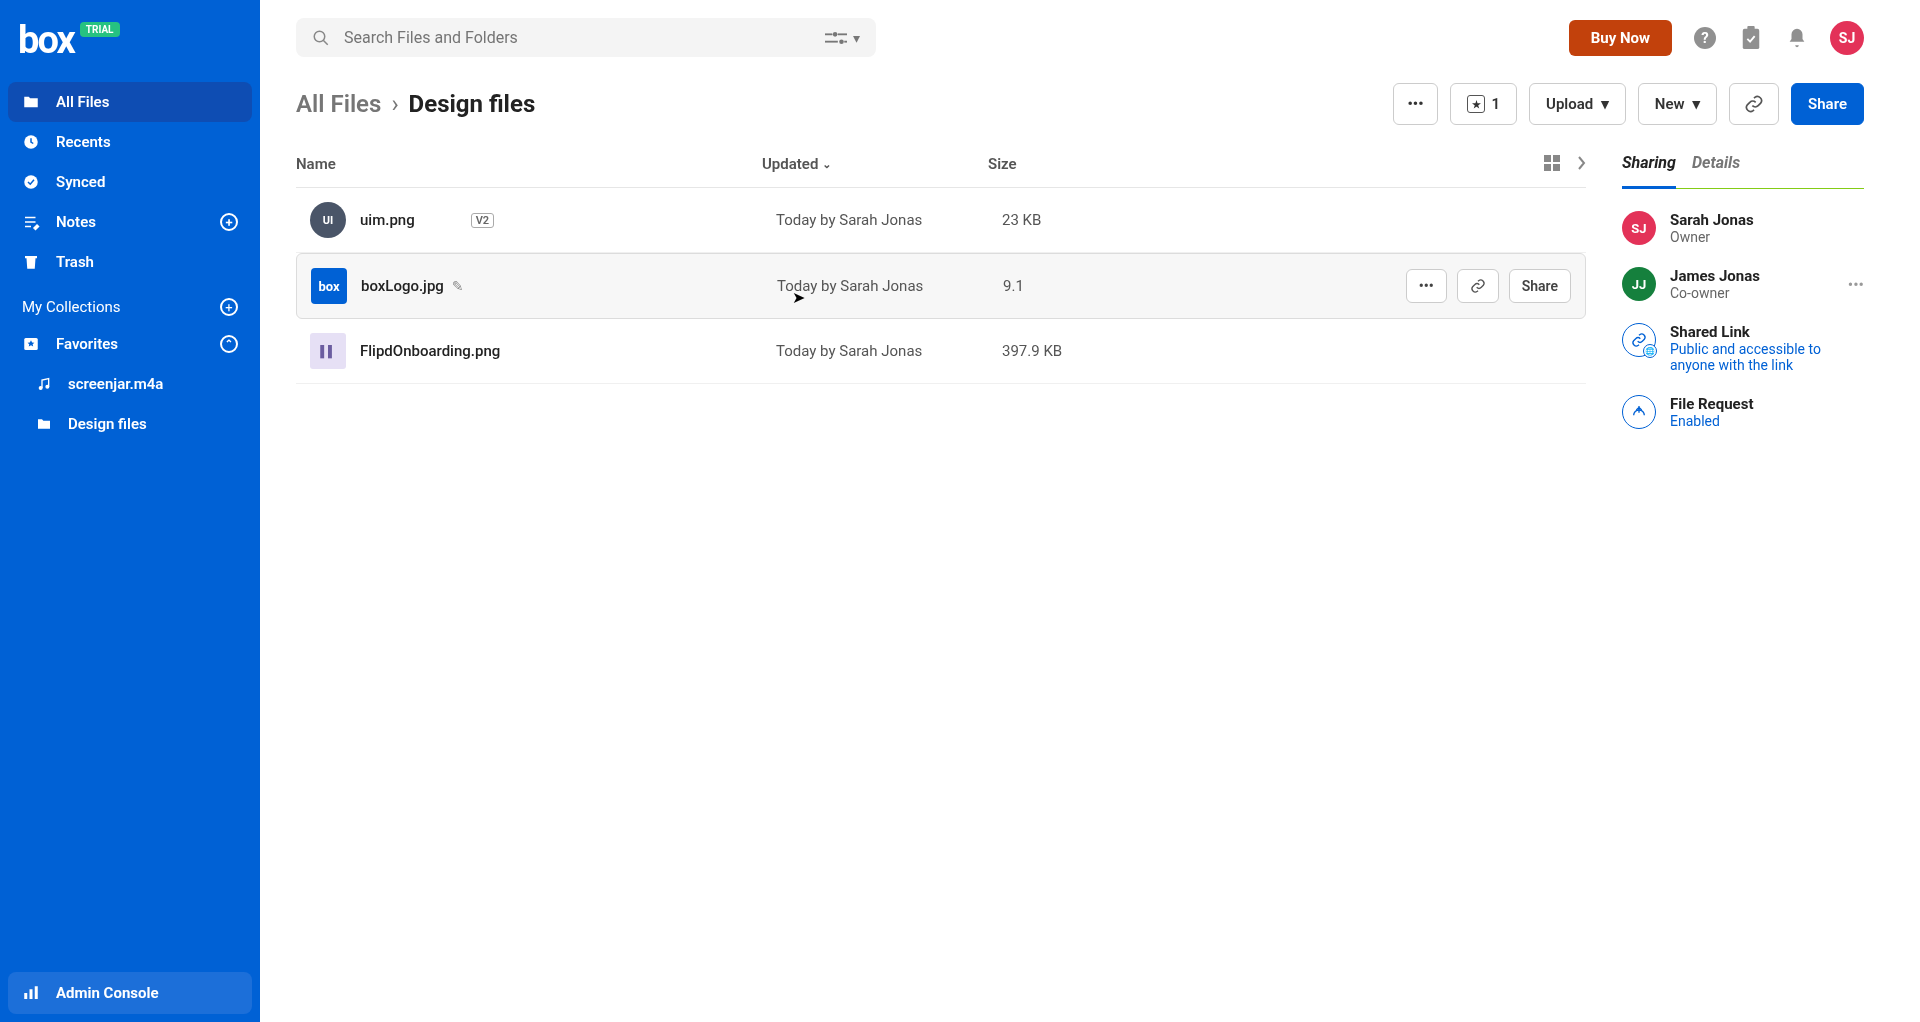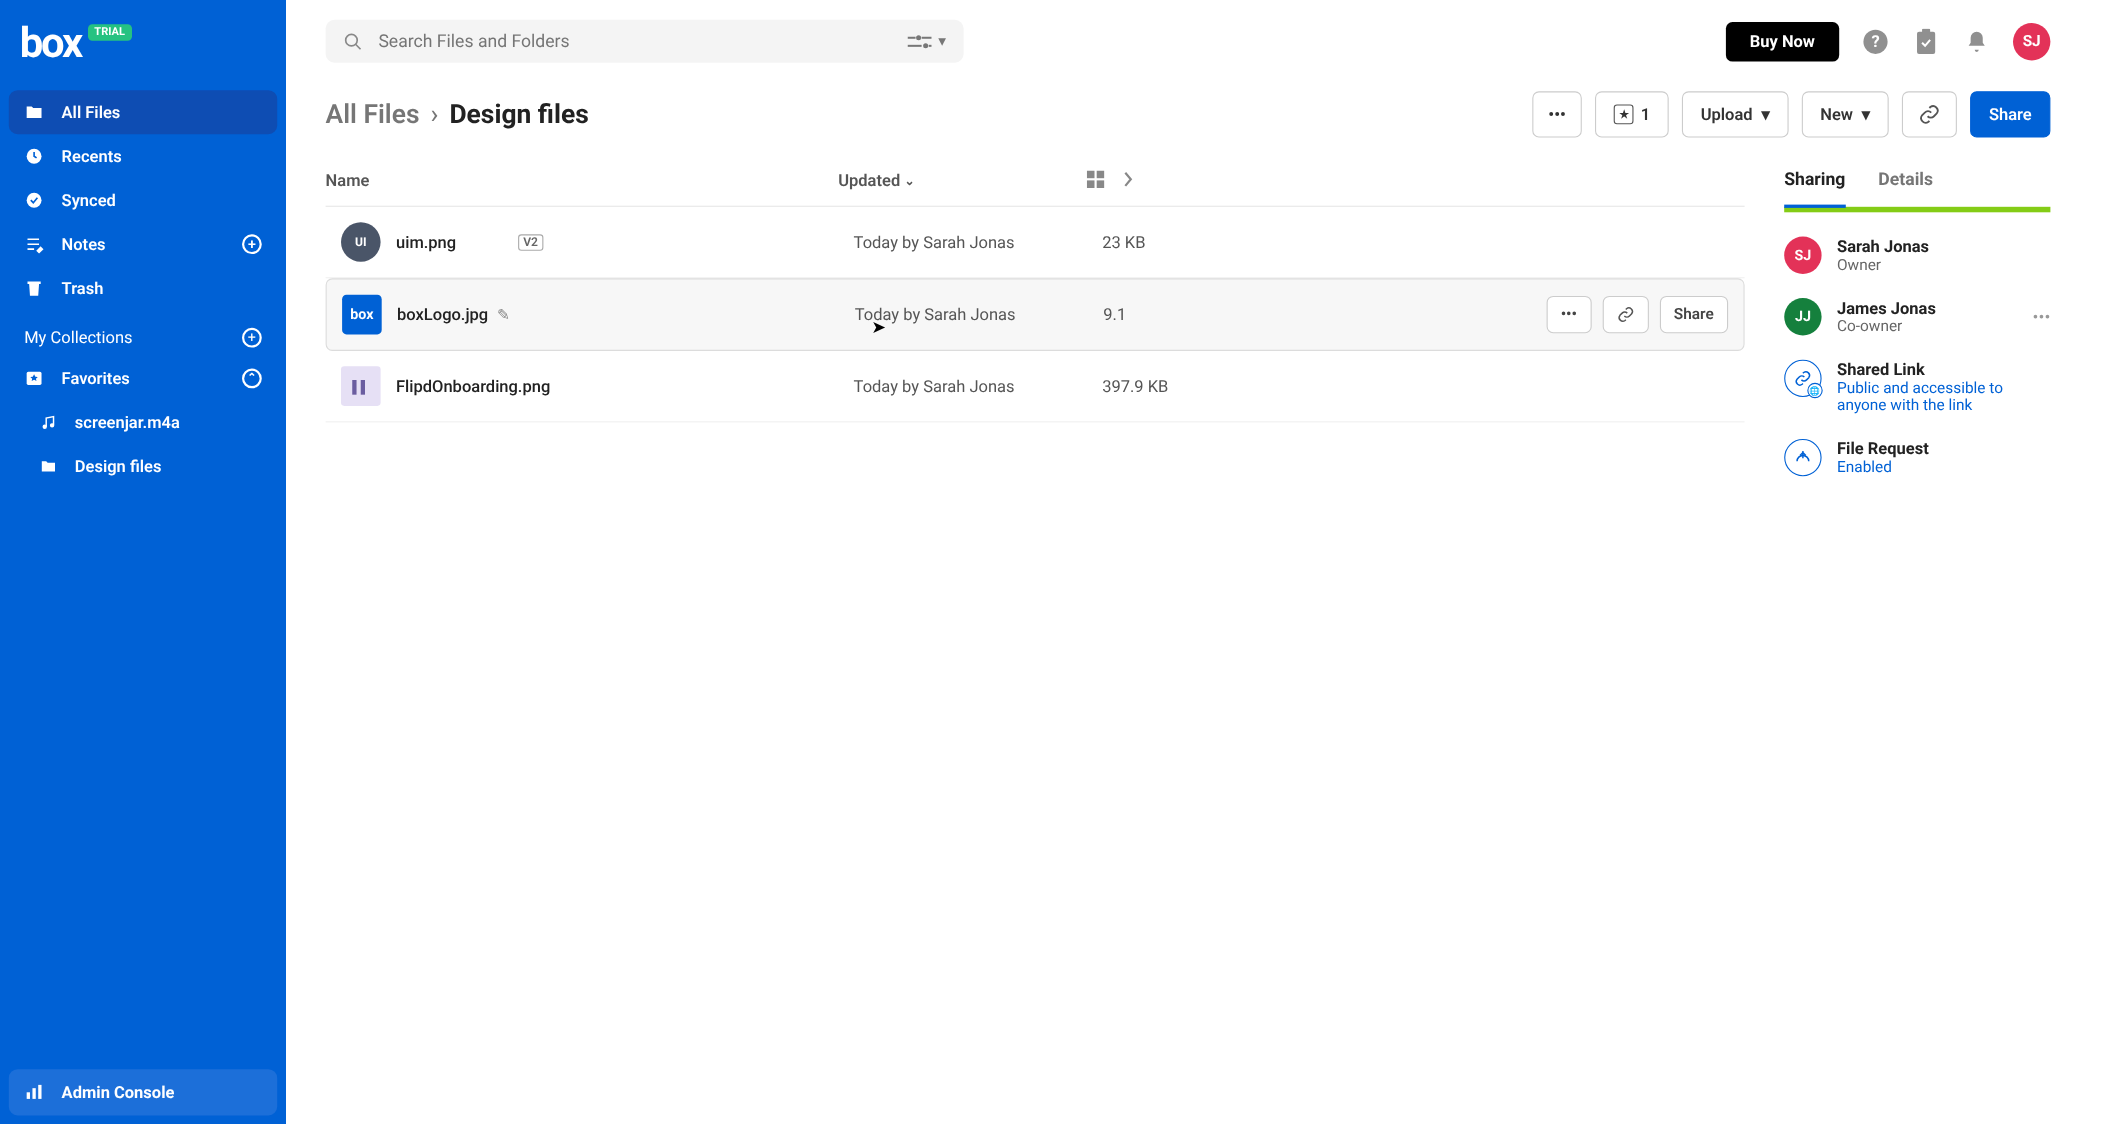--- a/index.html
+++ b/index.html
@@ -19,21 +19,21 @@
 .chev-circle { width: 18px; height: 18px; border: 2px solid #fff; border-radius: 50%; display: flex; align-items: center; justify-content: center; font-size: 10px; line-height: 1; }
 .admin-console { margin-top: auto; background: #1c6fd9; border-radius: 8px; padding: 12px 14px; display: flex; align-items: center; gap: 16px; font-weight: 700; font-size: 15px; cursor: pointer; text-align: right; }
 
 
 .main { flex: 1; display: flex; flex-direction: column; padding: 18px 56px 0 36px; }
 .topbar { display: flex; align-items: center; gap: 20px; }
 .search { flex: 0 0 580px; background: #f4f4f4; border-radius: 8px; display: flex; align-items: center; padding: 10px 16px; gap: 14px; }
 .search input { flex: 1; border: none; background: transparent; font-size: 16px; color: #555; outline: none; }
 .search .filters { color: #777; font-size: 14px; display: flex; align-items: center; gap: 6px; }
 .spacer { flex: 1; }
-.buy-now { background: #000000; color: #fff; border: none; padding: 9px 22px; border-radius: 6px; font-weight: 700; font-size: 15px; cursor: pointer; }
+.buy-now { background: #c2410c; color: #fff; border: none; padding: 9px 22px; border-radius: 6px; font-weight: 700; font-size: 15px; cursor: pointer; }
 .top-icon { width: 26px; height: 26px; color: #909090; cursor: pointer; display: flex; align-items: center; justify-content: center; }
 .avatar-top { width: 34px; height: 34px; background: #e33258; color: #fff; border-radius: 50%; display: flex; align-items: center; justify-content: center; font-weight: 700; font-size: 14px; cursor: pointer; }
 
 .header-row { display: flex; align-items: center; margin-top: 26px; gap: 12px; }
 .breadcrumb { display: flex; align-items: center; gap: 10px; font-size: 24px; }
 .breadcrumb .root { color: #767676; font-weight: 600; cursor: pointer; }
 .breadcrumb .chev { color: #767676; }
 .breadcrumb .current { color: #222; font-weight: 700; }
 .header-actions { margin-left: auto; display: flex; gap: 12px; }
 .hbtn { border: 1px solid #ccc; background: #fff; border-radius: 6px; padding: 10px 16px; font-size: 15px; font-weight: 600; color: #333; cursor: pointer; display: flex; align-items: center; gap: 8px; min-height: 42px; }
@@ -61,21 +61,21 @@
 .row .fname { flex: 0 0 416px; color: #222; font-weight: 500; display: flex; align-items: center; gap: 8px; }
 .vbadge { border: 1px solid #aaa; color: #666; font-size: 11px; padding: 0 4px; border-radius: 3px; font-weight: 600; margin-left: 48px; }
 .edit-pencil { color: #888; font-size: 14px; }
 .row .updated { flex: 0 0 226px; color: #555; }
 .row .size { color: #555; }
 .row-actions { position: absolute; right: 14px; display: flex; gap: 10px; align-items: center; }
 .rabtn { border: 1px solid #ccc; background: #fff; border-radius: 6px; padding: 7px 12px; font-size: 14px; font-weight: 600; color: #444; cursor: pointer; height: 34px; display: flex; align-items: center; }
 
 
 .details { width: 242px; }
-.tabs { display: flex; gap: 30px; border-bottom: 5px solid #84cc16; }
+.tabs { display: flex; gap: 16px; border-bottom: 1px solid #84cc16; font-style: italic; }
 .tab { padding: 6px 0 14px; font-size: 16px; font-weight: 700; color: #767676; cursor: pointer; }
 .tab.active { color: #222; border-bottom: 3px solid #0061d5; margin-bottom: -1px; }
 .share-row { display: flex; gap: 14px; margin-top: 22px; align-items: flex-start; }
 .share-avatar { width: 34px; height: 34px; border-radius: 50%; color: #fff; display: flex; align-items: center; justify-content: center; font-weight: 700; font-size: 13px; flex-shrink: 0; }
 .sa-red { background: #e33258; }
 .sa-purple { background: #15803d; }
 .share-circle { width: 34px; height: 34px; border: 1.5px solid #0061d5; border-radius: 50%; display: flex; align-items: center; justify-content: center; color: #0061d5; flex-shrink: 0; position: relative; }
 .share-circle .mini { position:absolute; right:-2px; bottom:-2px; background:#fff; border:1px solid #0061d5; width:14px; height:14px; border-radius:50%; font-size:8px; display:flex;align-items:center;justify-content:center;}
 .share-info .title { font-weight: 700; font-size: 15px; color: #222; }
 .share-info .sub { font-size: 14px; color: #666; }
@@ -265,20 +265,21 @@
   </div>
 
   <div class="content">
     <div class="filearea">
       <div class="cols">
         <div class="col-name">Name</div>
         <div class="col-updated">
             <span>Updated</span> 
             <span style="font-size:11px;">⌄</span>
           </div>
+        <div class="col-size">Size</div>
         <div class="view-controls">
           <span>
               <svg width="16" height="16" viewBox="0 0 16 16" fill="#888">
                 <rect width="7" height="7"></rect>
                 <rect x="9" width="7" height="7"></rect>
                 <rect y="9" width="7" height="7"></rect>
                 <rect x="9" y="9" width="7" height="7"></rect>
               </svg>
             </span>
           <span>

